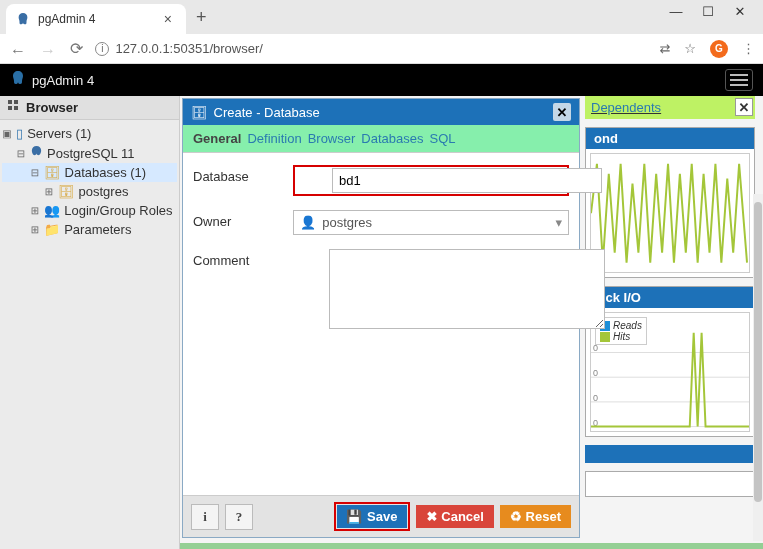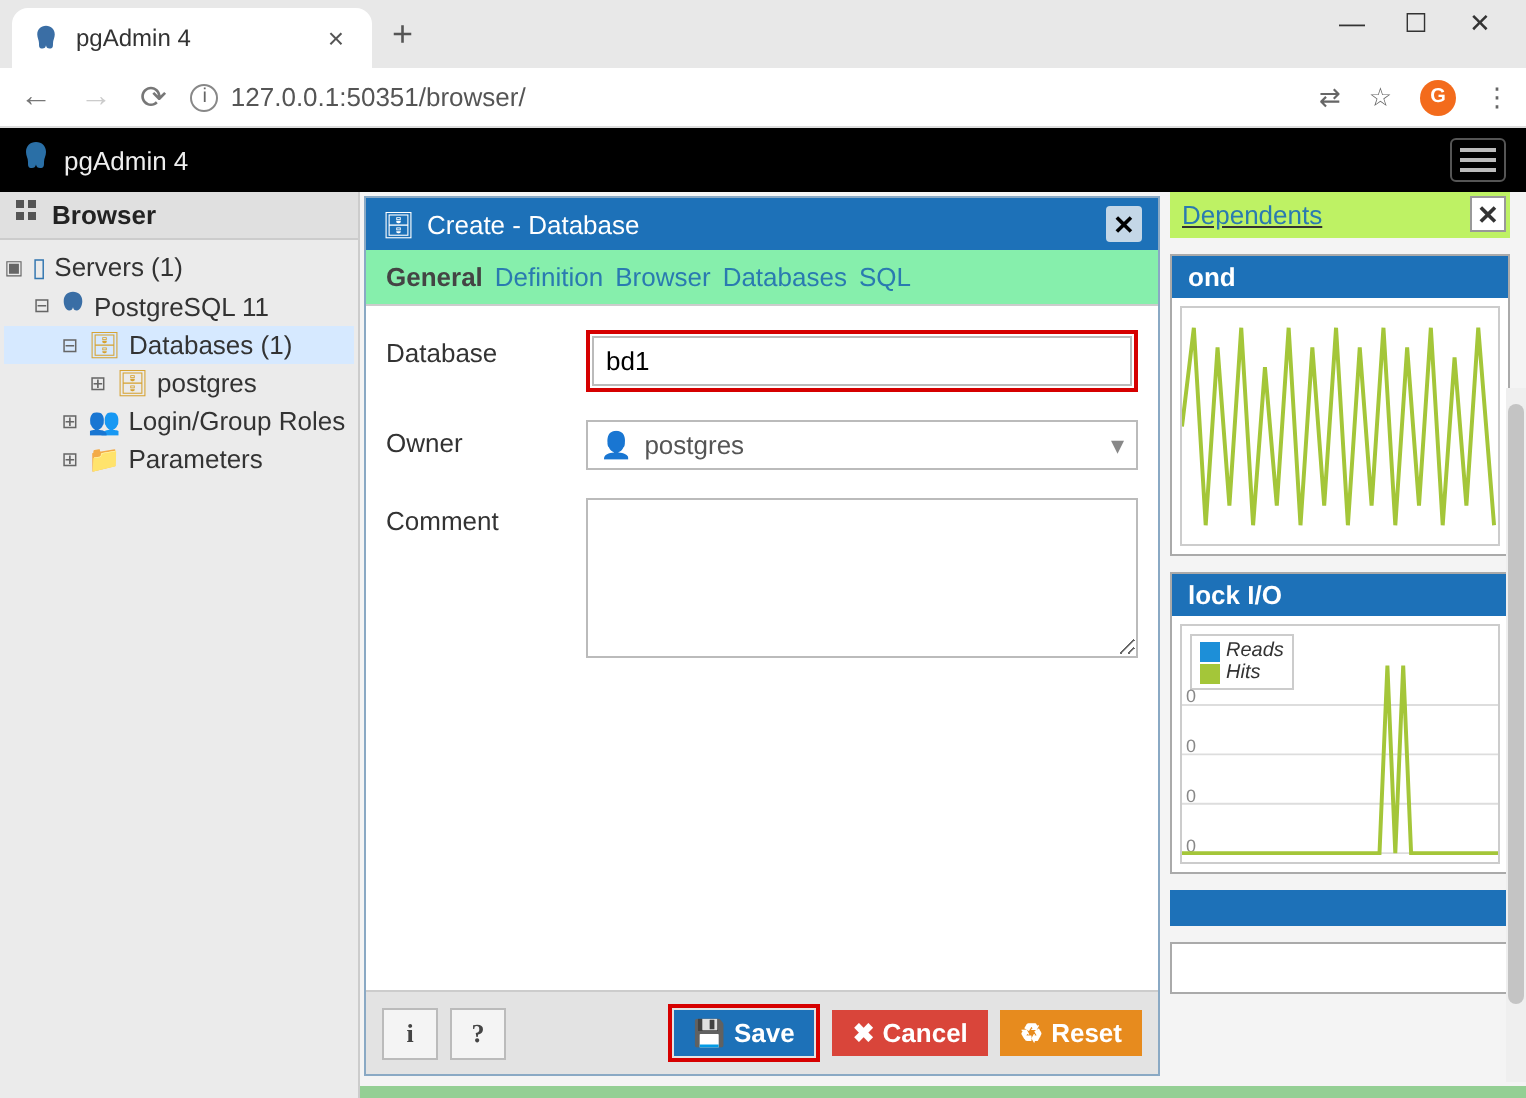--- a/index.html
+++ b/index.html
@@ -68,21 +68,21 @@
   .dlg-title { background:#1d71b8; color:#fff; padding:4px 8px; display:flex; align-items:center; gap:6px; }
   .dlg-title .closebtn { margin-left:auto; background:#c4d7e7; color:#000; width:18px;height:18px; display:flex;align-items:center;justify-content:center; font-weight:bold; border-radius:2px; }
   .dlg-tabs { background:#86efac; display:flex; gap:6px; padding:6px 10px; border-bottom:1px solid #ccc; }
   .dlg-tab { color:#2a7ab0; cursor:pointer; }
   .dlg-tab.active { color:#444; font-weight:600; }
   .dlg-body { flex:1; background:#fff; padding:12px 10px; }
   .field { display:flex; margin-bottom:14px; align-items:flex-start; }
   .field label { width:100px; color:#333; padding-top:4px; }
   .field .control { flex:1; }
   .hl-red { border:2px solid #d60000; padding:1px; }
-  .txtinput { width:100%; border:1px solid #bbb; padding:4px 6px; font-size:13px; }
+  .txtinput { width:100%; border:1px solid #bbb; padding:4px 6px; font-size:13px;margin-left:36px; }
   .selectlike { border:1px solid #bbb; padding:4px 6px; display:flex; align-items:center; gap:6px; color:#555; }
   .selectlike .personico { color:#1d71b8; }
   .selectlike .caret { margin-left:auto; color:#888; }
   textarea.txtinput { height:80px; resize:both; }
 
   .dlg-footer { background:#e3e3e3; padding:6px 8px; display:flex; align-items:center; gap:6px; border-top:1px solid #ccc; }
   .iconbtn { border:1px solid #bbb; background:#f4f4f4; width:28px;height:26px; display:flex;align-items:center;justify-content:center; font-family:Georgia,serif; font-weight:bold; color:#444; }
   .spacer { flex:1; }
   .btn { padding:4px 10px; color:#fff; display:inline-flex; align-items:center; gap:4px; font-weight:bold; border:none; font-size:13px; }
   .btn-save { background:#1d71b8; }

